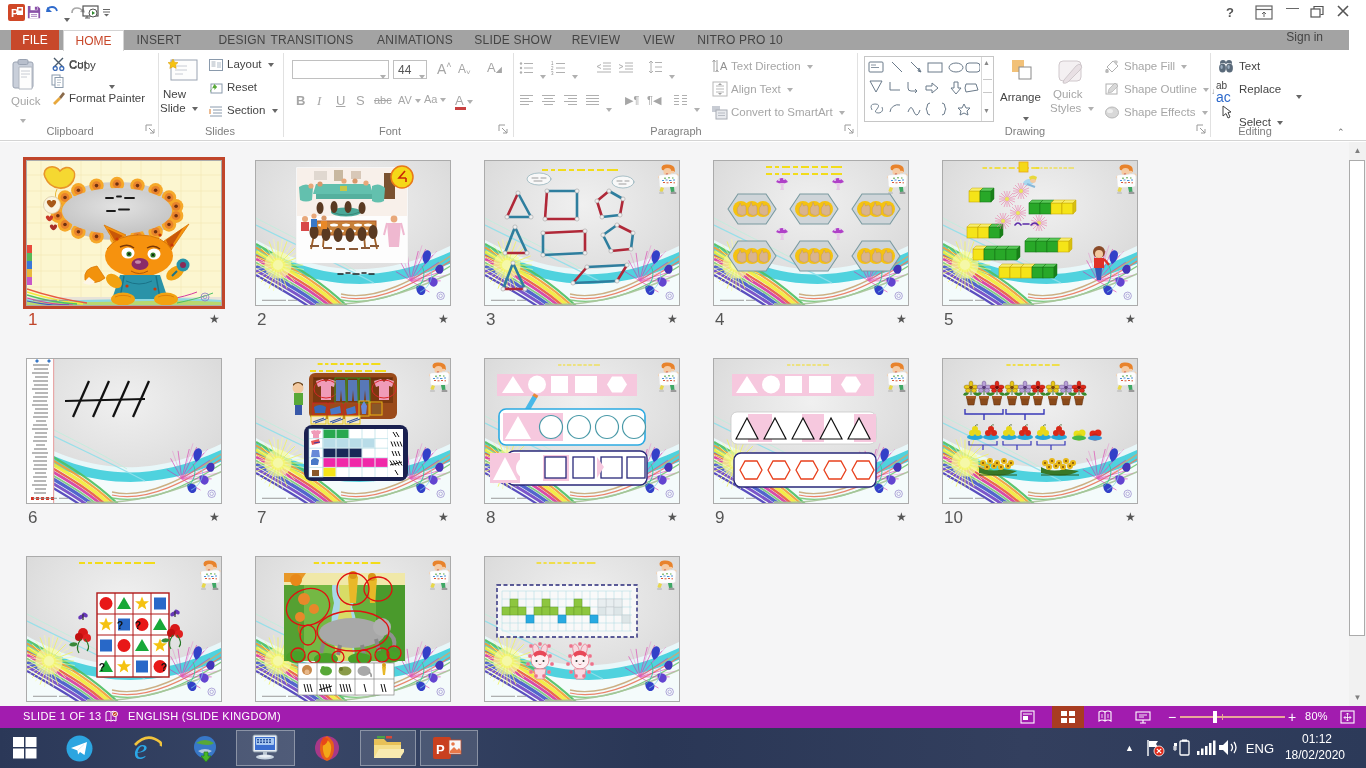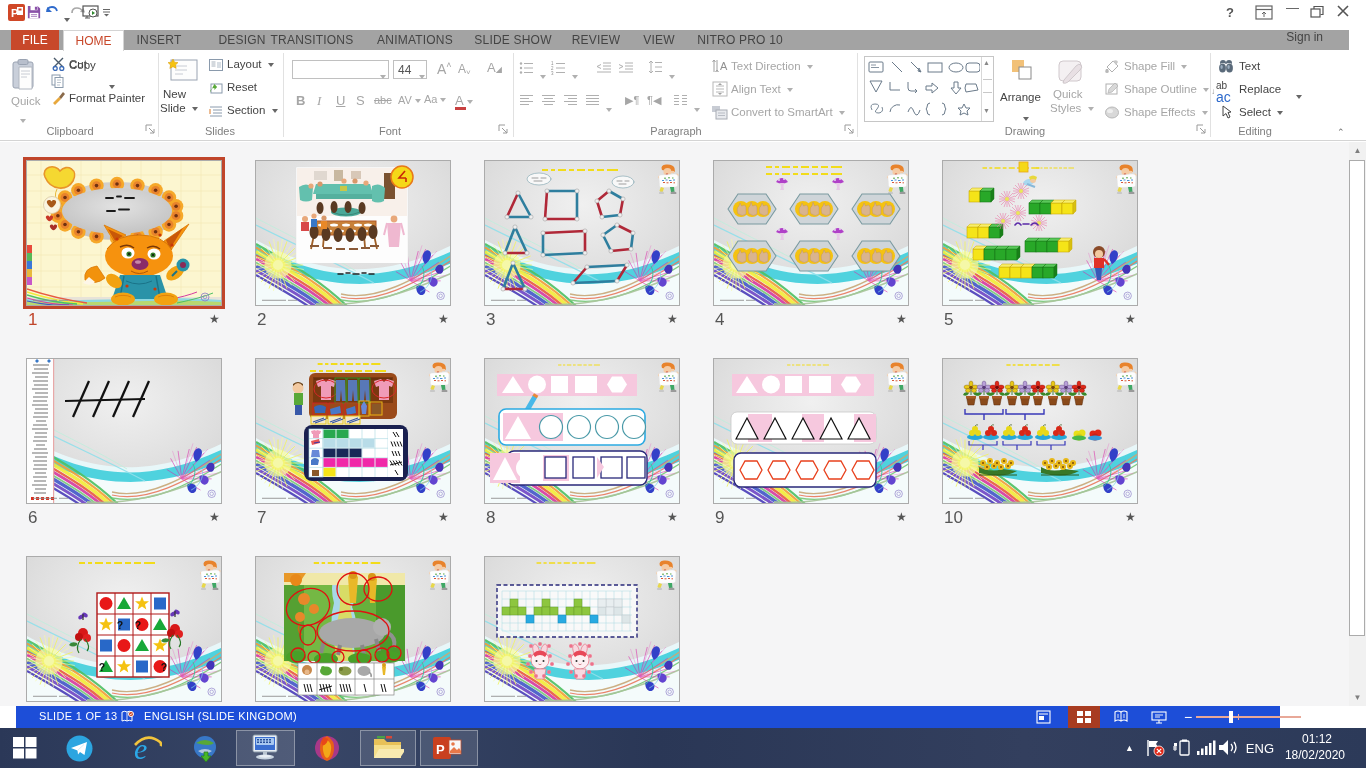--- a/index.html
+++ b/index.html
@@ -28,21 +28,21 @@
 .thumb{position:absolute;width:196px;height:146px;background:#fff;border:1px solid #ABABAB}
 .thumb svg{display:block}
 #sel{position:absolute;border:3px solid #C0452A}
 .snum{position:absolute;font-size:17px;color:#555}
 .sstar{position:absolute;font-size:12px;color:#555}
 
 #sbar{position:absolute;left:1349px;top:142px;width:17px;height:564px;background:#F1F1F1}
 #sthumb{position:absolute;left:1349px;top:160px;width:16px;height:476px;background:#fff;border:1px solid #ABABAB}
 .sarrow{position:absolute;left:1349px;width:17px;height:17px;background:#F1F1F1;color:#7E7E7E;font-size:8px;text-align:center;line-height:17px}
 
-#status{position:absolute;left:16px;top:706px;width:1264px;height:22px;background:#1d4ed8;color:#fff}
+#status{position:absolute;left:0;top:706px;width:1366px;height:22px;background:#a21caf;color:#fff}
 #status .st{position:absolute;font-size:11px;top:4px;letter-spacing:.3px}
 
 #taskbar{position:absolute;left:0;top:728px;width:1366px;height:40px;background:linear-gradient(90deg,#2B3858 0%,#384667 22%,#2A3756 48%,#333F5E 75%,#2C3A59 100%);overflow:hidden}
 .tk{position:absolute;top:0;height:40px}
 .tbox{position:absolute;top:2px;height:36px;background:rgba(255,255,255,.12);border:1px solid rgba(255,255,255,.35)}
 #tray{position:absolute;right:0;top:0;height:40px;color:#fff}
 </style>
 </head>
 <body>
 <div id="app">
@@ -359,21 +359,21 @@
     </svg>
     <div class="btxt abs" style="left:1239px;top:9px">Text</div>
     <div class="abs" style="left:1216px;top:29px;font-size:10px;color:#444">ab</div>
     <div class="abs" style="left:1216px;top:38px;font-size:14px;color:#2E6ACC">ac</div>
       <div class="abs" style="left:1211px;top:36px;color:#888;font-size:8px">↓</div>
     <div class="btxt abs" style="left:1239px;top:32px">Replace</div>
     <div class="abs" style="left:1293px;top:36px"><span class="caret"></span></div>
     <svg class="abs" style="left:1219px;top:54px" width="14" height="15" viewBox="0 0 14 15">
       <path d="M4,1 L4,11 L7,8.5 L9,13 L11,12 L9,7.5 L12,7 Z" fill="#fff" stroke="#444" stroke-width="1"></path>
     </svg>
-    <div class="btxt abs" style="left:1239px;top:55px">Select <span class="caret"></span></div>
+    <div class="btxt abs" style="left:1239px;top:65px">Select <span class="caret"></span></div>
     <div class="abs" style="left:1337px;top:76px;color:#666;font-size:9px">⌃</div>
     <div class="glabel" style="left:1255px">Editing</div>
   </div>
   <svg width="0" height="0" style="position:absolute">
     <defs>
       <radialGradient id="silver" cx="50%" cy="30%" r="90%">
         <stop offset="0%" stop-color="#F0F0F0"></stop>
         <stop offset="55%" stop-color="#DEDEDE"></stop>
         <stop offset="100%" stop-color="#CDCDCD"></stop>
       </radialGradient>

